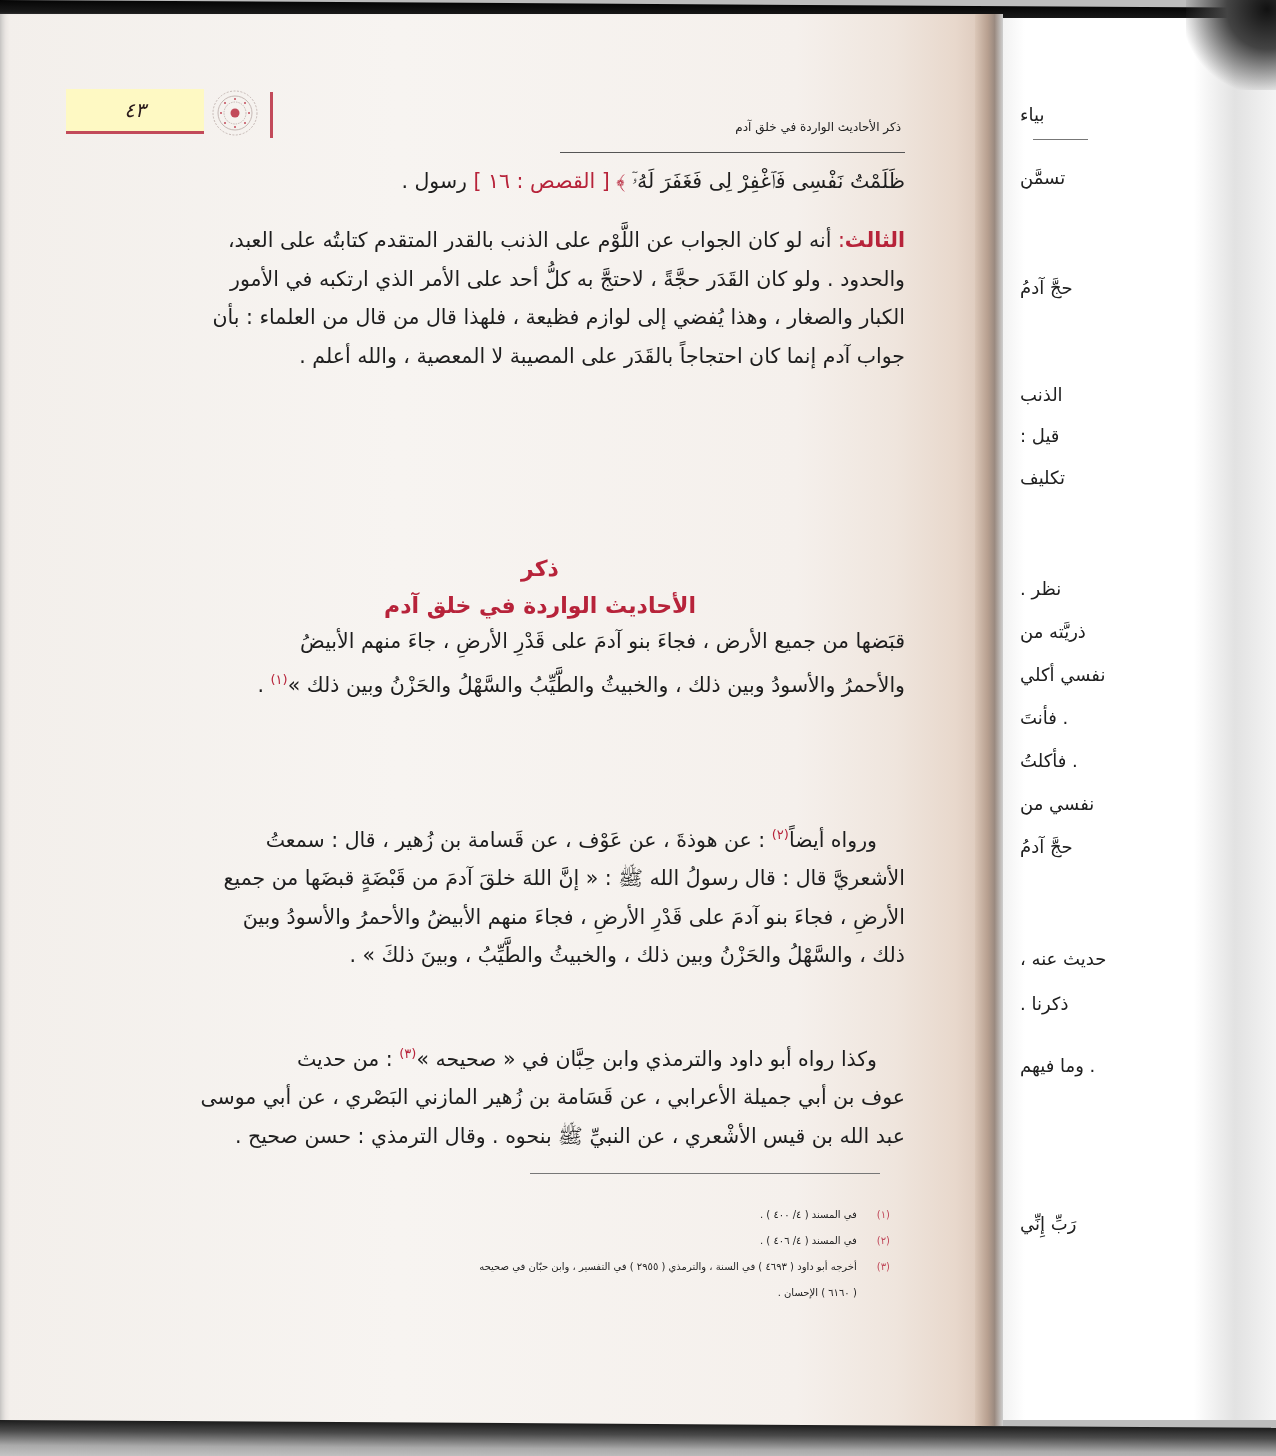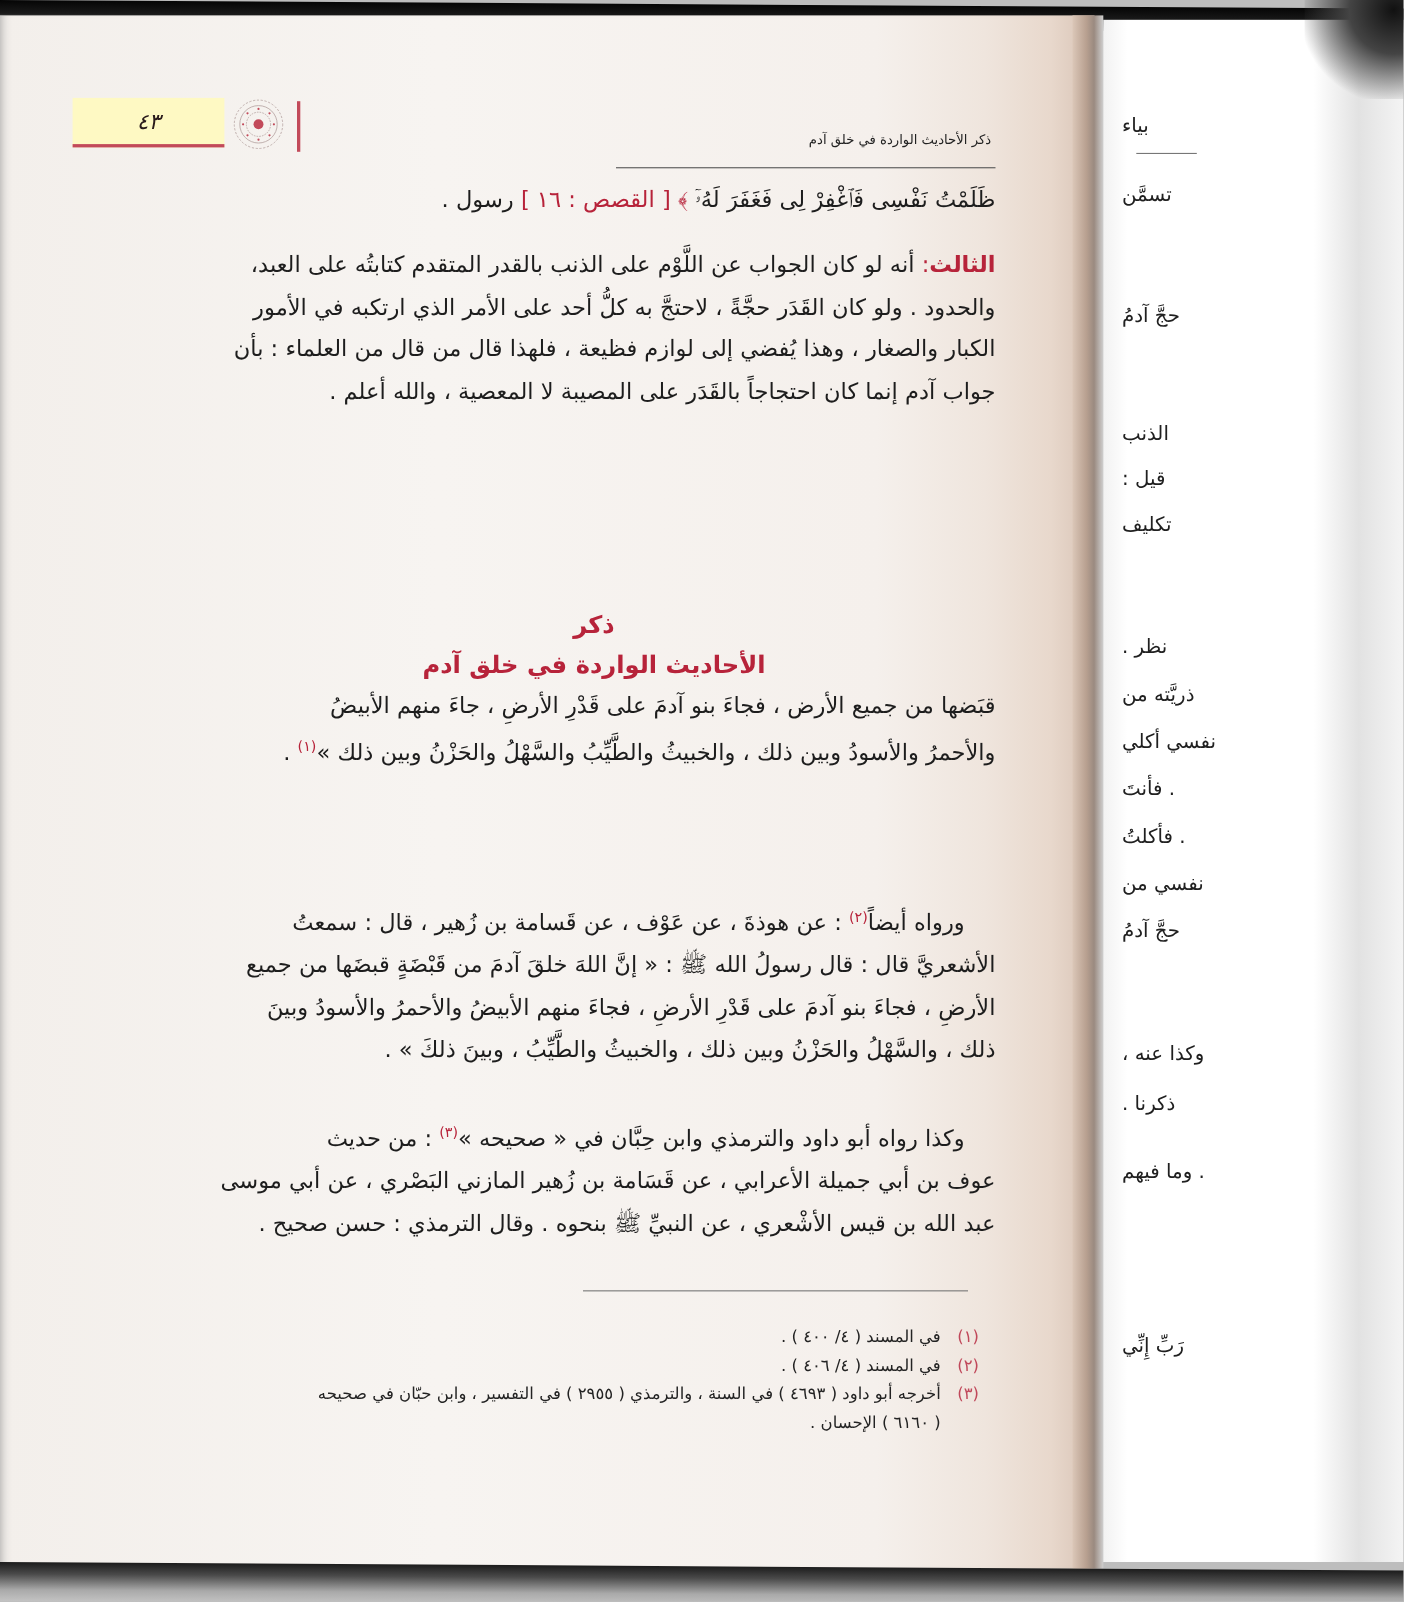--- a/index.html
+++ b/index.html
@@ -83,21 +83,21 @@
       margin-top: 48px;
     }
 
     .footnote-rule {
       position: absolute; left: 530px; top: 1173px; width: 350px; height: 1px;
       background: #777;
     }
     .footnotes {
       position: absolute; left: 120px; top: 1202px; width: 770px;
       direction: rtl; font-family: "DejaVu Sans", sans-serif;
-      font-size: 15px; color: #232323; line-height: 26px;
+      font-size: 10px; color: #232323; line-height: 26px;
     }
     .fn { display: block; white-space: nowrap; }
     .fn-num { color: #c0485a; display: inline-block; width: 30px; text-align: right; }
 
     
     .right-frag {
       position: absolute; left: 1010px; width: 260px;
       font-family: "DejaVu Sans", sans-serif; font-size: 18px; color: #202020;
       direction: rtl; text-align: left;
     }
@@ -172,21 +172,21 @@
 
 <div class="body-text" style="top:816px;">
   <span class="line" style="padding-right:28px;">
     <span>ورواه أيضاً</span><span class="sup">(٢)</span><span> : عن هوذةَ ، عن عَوْف ، عن قَسامة بن زُهير ، قال : سمعتُ</span>
   </span>
   <span class="line">الأشعريَّ قال : قال رسولُ الله ﷺ : « إنَّ اللهَ خلقَ آدمَ من قَبْضَةٍ قبضَها من جميع</span>
   <span class="line">الأرضِ ، فجاءَ بنو آدمَ على قَدْرِ الأرضِ ، فجاءَ منهم الأبيضُ والأحمرُ والأسودُ وبينَ</span>
   <span class="line">ذلك ، والسَّهْلُ والحَزْنُ وبين ذلك ، والخبيثُ والطَّيِّبُ ، وبينَ ذلكَ » .</span>
 </div>
 
-<div class="body-text" style="top:1012px;">
+<div class="body-text" style="top:1035px;">
   <span class="line" style="padding-right:28px;">
     <span>وكذا رواه أبو داود والترمذي وابن حِبَّان في « صحيحه »</span><span class="sup">(٣)</span><span> : من حديث</span>
   </span>
   <span class="line">عوف بن أبي جميلة الأعرابي ، عن قَسَامة بن زُهير المازني البَصْري ، عن أبي موسى</span>
   <span class="line">عبد الله بن قيس الأشْعري ، عن النبيِّ ﷺ بنحوه . وقال الترمذي : حسن صحيح .</span>
 </div>
 
 <div class="footnote-rule"></div>
 <div class="footnotes">
   <span class="fn">
@@ -242,21 +242,21 @@
     <div class="right-frag" style="top: 750px;">
       <span class="frag-line">. فأكلتُ</span>
     </div>
     <div class="right-frag" style="top: 793px;">
       <span class="frag-line">نفسي من</span>
     </div>
     <div class="right-frag" style="top: 836px;">
       <span class="frag-line">حجَّ آدمُ</span>
     </div>
     <div class="right-frag" style="top: 948px;">
-      <span class="frag-line">وكذا عنه ،</span>
+      <span class="frag-line">حديث عنه ،</span>
     </div>
     <div class="right-frag" style="top: 993px;">
       <span class="frag-line">ذكرنا .</span>
     </div>
     <div class="right-frag" style="top: 1055px;">
       <span class="frag-line">. وما فيهم</span>
     </div>
     <div class="right-frag" style="top: 1213px;">
       <span class="frag-line">رَبِّ إِنِّي</span>
     </div>

